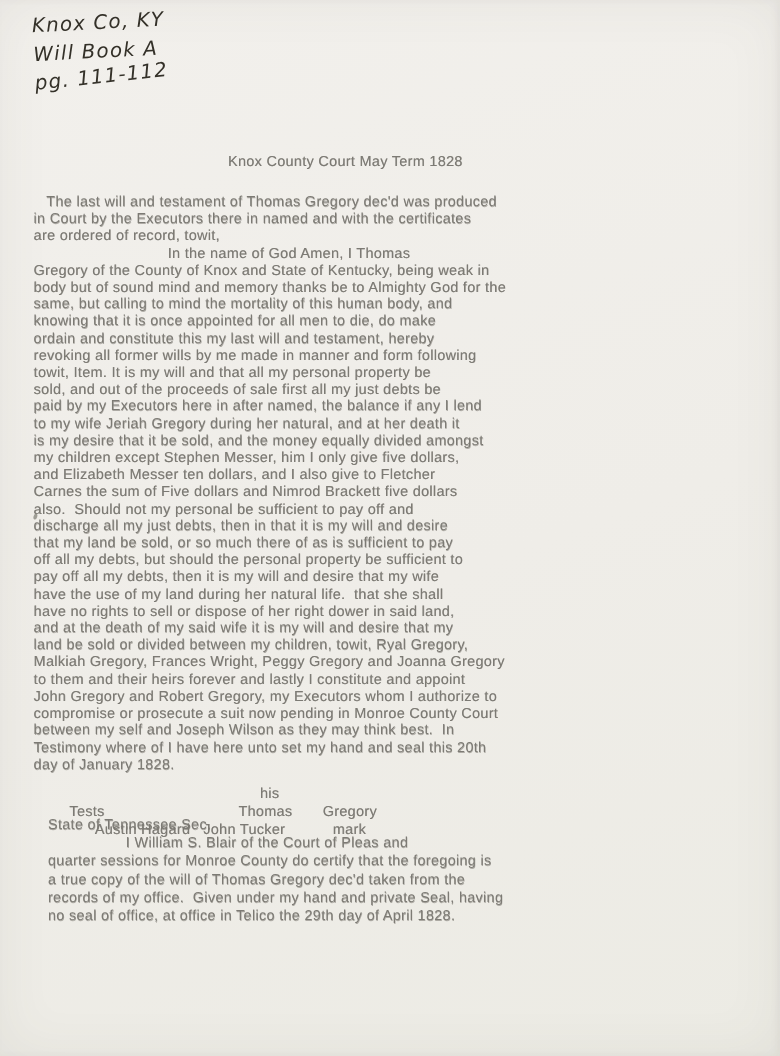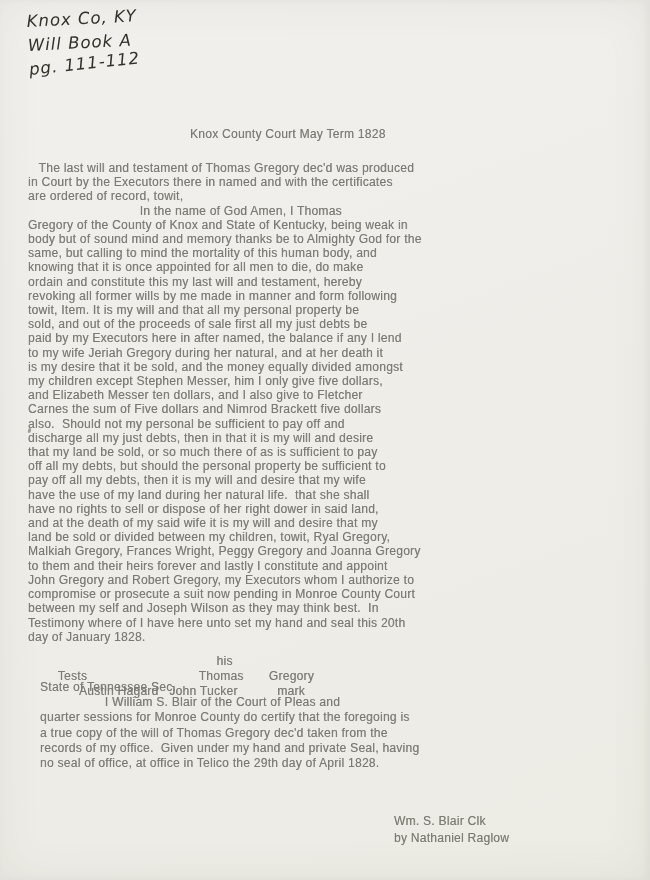--- a/index.html
+++ b/index.html
@@ -114,18 +114,16 @@
      Tests                               Thomas       Gregory
            Austin Hagard   John Tucker           mark</pre>
 
   <pre class="tw cert">State of Tennessee Sec.
                   I William S. Blair of the Court of Pleas and
 quarter sessions for Monroe County do certify that the foregoing is
 a true copy of the will of Thomas Gregory dec'd taken from the
 records of my office.  Given under my hand and private Seal, having
 no seal of office, at office in Telico the 29th day of April 1828.</pre>
 
-  <pre class="tw clerk">Wm. S. Blair Clk
-by Nathaniel Raglow</pre>
 
   <div class="speck"></div>
 
 </div>
 
 </body></html>

